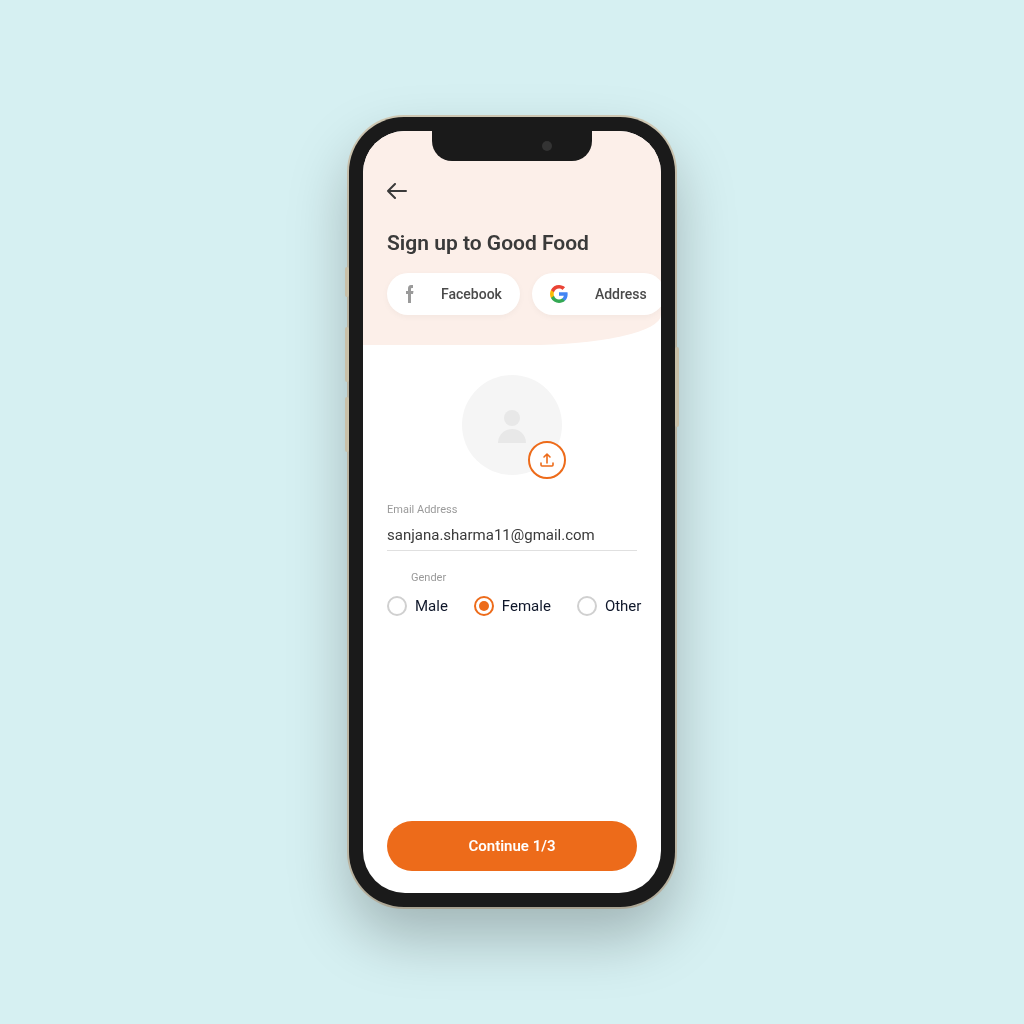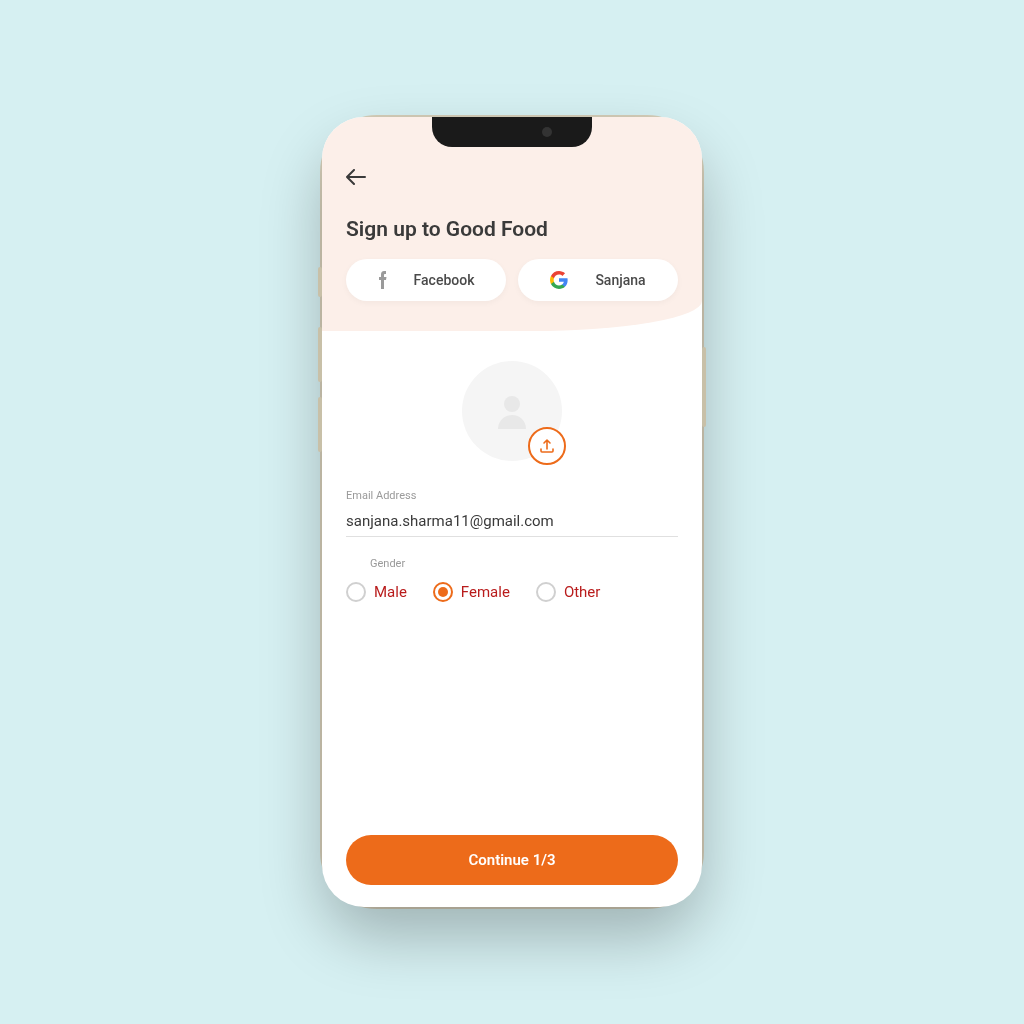--- a/index.html
+++ b/index.html
@@ -10,24 +10,25 @@
     }
     body {
       width: 1024px;
       height: 1024px;
       background: #d6f0f2;
       display: flex;
       align-items: center;
       justify-content: center;
     }
     .phone-frame {
-      width: 380px;
+      width: 326px;
       height: 790px;
       background: #1a1a1a;
       border-radius: 55px;
+      padding: 14px;
       position: relative;
       box-shadow: 0 30px 60px rgba(0,0,0,0.25), 0 0 0 2px #d4cdb8;
     }
     .screen {
       width: 100%;
       height: 100%;
       background: #fff;
       border-radius: 42px;
       overflow: hidden;
       position: relative;
@@ -183,21 +184,21 @@
       border-color: #ed6b1a;
     }
     .radio-dot {
       width: 10px;
       height: 10px;
       border-radius: 50%;
       background: #ed6b1a;
     }
     .radio-label {
       font-size: 15px;
-      color: #b91c1c;
+      color: #0f172a;
     }
     .continue-btn {
       position: absolute;
       bottom: 22px;
       left: 24px;
       right: 24px;
       background: #ed6b1a;
       color: #fff;
       border: none;
       border-radius: 28px;
@@ -242,21 +243,21 @@
           </svg>
           <span>Facebook</span>
         </button>
         <button class="social-btn">
           <svg class="google-icon" viewBox="0 0 18 18">
             <path d="M17.64 9.2c0-.64-.06-1.25-.16-1.84H9v3.48h4.84c-.21 1.13-.84 2.08-1.8 2.72v2.26h2.92c1.7-1.57 2.68-3.88 2.68-6.62z" fill="#4285F4"></path>
             <path d="M9 18c2.43 0 4.47-.8 5.96-2.18l-2.92-2.26c-.8.54-1.83.86-3.04.86-2.34 0-4.32-1.58-5.03-3.7H.96v2.34C2.44 15.98 5.48 18 9 18z" fill="#34A853"></path>
             <path d="M3.97 10.72c-.18-.54-.28-1.12-.28-1.72s.1-1.18.28-1.72V4.94H.96C.35 6.18 0 7.55 0 9s.35 2.82.96 4.06l3.01-2.34z" fill="#FBBC05"></path>
             <path d="M9 3.58c1.32 0 2.5.45 3.44 1.35l2.58-2.58C13.46.89 11.43 0 9 0 5.48 0 2.44 2.02.96 4.94l3.01 2.34C4.68 5.16 6.66 3.58 9 3.58z" fill="#EA4335"></path>
           </svg>
-          <span>Sanjana</span>
+          <span>Address</span>
         </button>
       </div>
     </div>
 
     <div class="form-area">
       <div class="avatar-container">
         <div class="avatar">
           <svg width="44" height="44" viewBox="0 0 44 44">
             <circle cx="22" cy="15" r="8" fill="#e8e8e8"></circle>
             <path d="M8 40c0-8 6-14 14-14s14 6 14 14" fill="#e8e8e8"></path>

